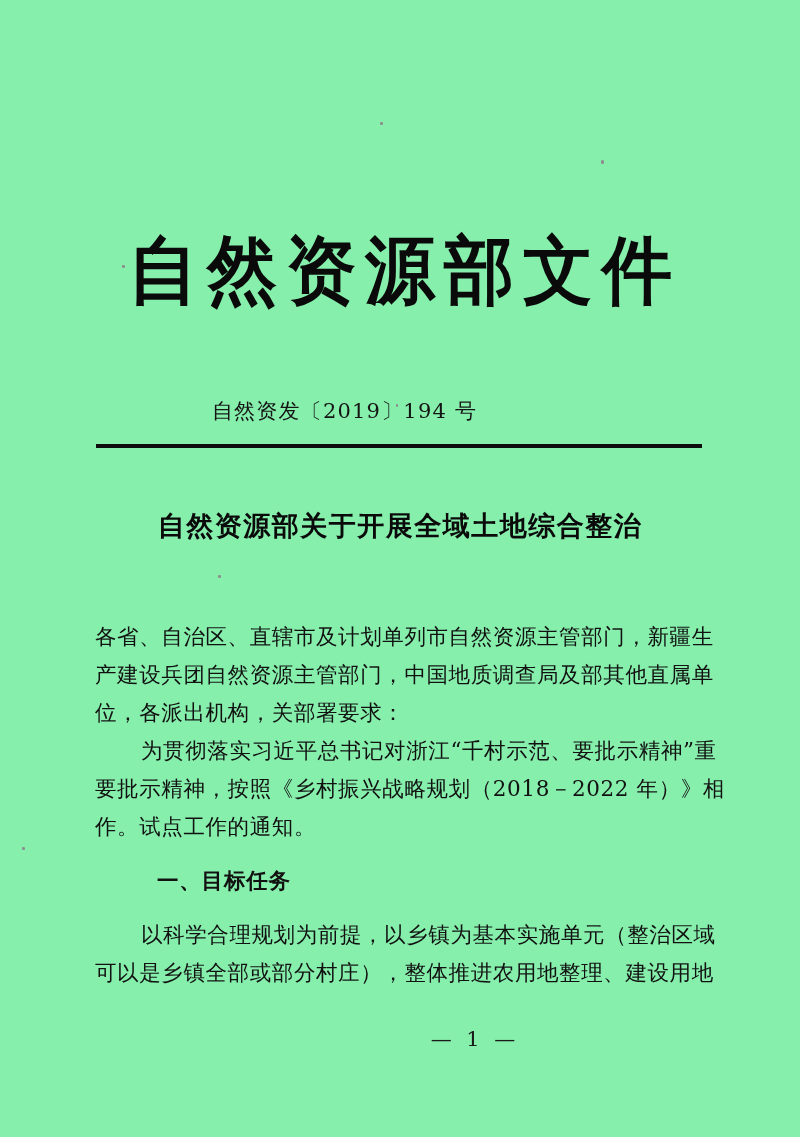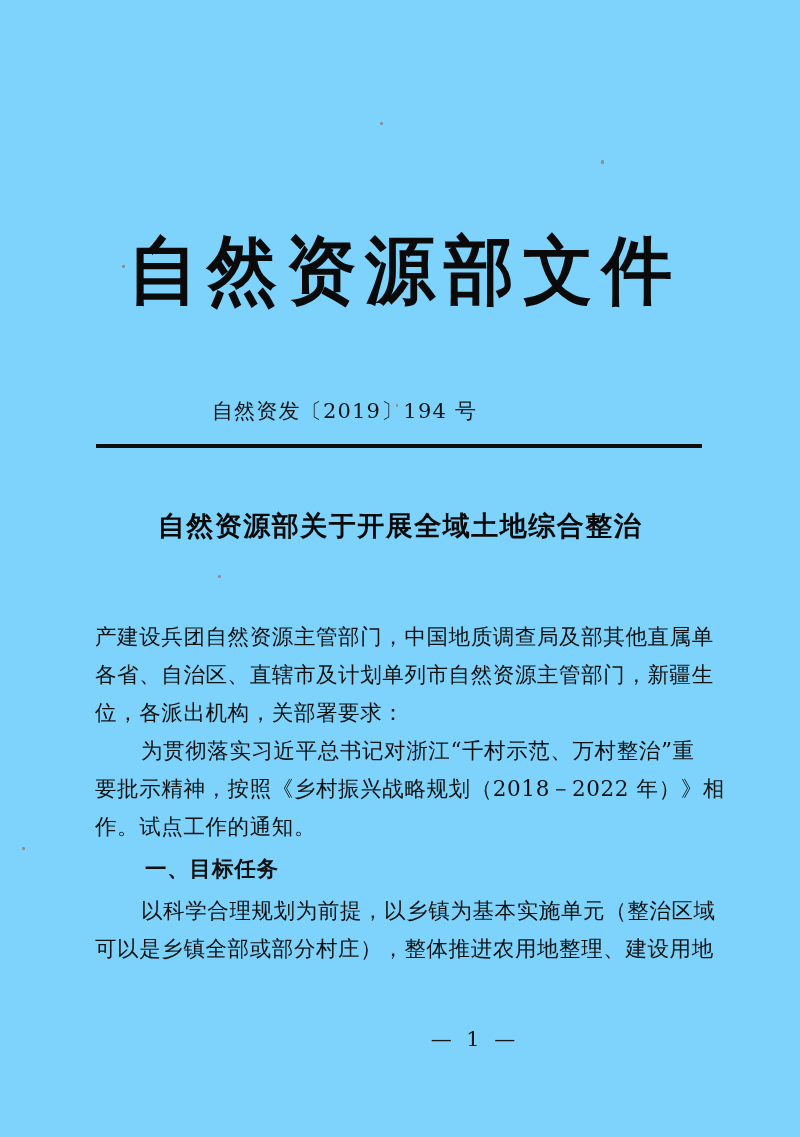--- a/index.html
+++ b/index.html
@@ -5,21 +5,21 @@
 <style>
   html, body {
     margin: 0;
     padding: 0;
     background: #ffffff;
   }
   .page {
     position: relative;
     width: 800px;
     height: 1137px;
-    background: #7dd3fc;
+    background: #86efac;
     overflow: hidden;
     font-family: "DejaVu Serif", "Liberation Serif", serif;
     color: #0b0b0b;
   }
 
   
   .masthead {
     position: absolute;
     top: 228px;
     left: 0;
@@ -102,21 +102,21 @@
   }
   .para .ln {
     display: block;
     white-space: nowrap;
   }
   .indent {
     display: inline-block;
     width: 46px;
   }
   .section-heading {
-    margin: 4px;
+    margin: 16px;
     font-weight: bold;
     letter-spacing: 0.8px;
     white-space: nowrap;
   }
 
   
   .page-footer {
     position: absolute;
     top: 1024px;
     left: 0;
@@ -163,27 +163,27 @@
 
   <div class="divider"></div>
 
   <div class="doc-title">
     <span class="tline">自然资源部关于开展全域土地综合整治</span>
   </div>
 
   <div class="body-block">
 
     <p class="para">
+      <span class="ln">各省、自治区、直辖市及计划单列市自然资源主管部门，新疆生</span>
       <span class="ln">产建设兵团自然资源主管部门，中国地质调查局及部其他直属单</span>
-      <span class="ln">各省、自治区、直辖市及计划单列市自然资源主管部门，新疆生</span>
       <span class="ln">位，各派出机构，关部署要求：</span>
     </p>
 
     <p class="para">
-      <span class="ln"><span class="indent"></span><span>为贯彻落实习近平总书记对浙江“千村示范、万村整治”重</span></span>
+      <span class="ln"><span class="indent"></span><span>为贯彻落实习近平总书记对浙江“千村示范、要批示精神”重</span></span>
       <span class="ln">要批示精神，按照《乡村振兴战略规划（2018－2022 年）》相</span>
       <span class="ln">作。试点工作的通知。</span>
     </p>
 
     <p class="section-heading">
       <span class="indent"></span><span>一、目标任务</span>
     </p>
 
     <p class="para">
       <span class="ln"><span class="indent"></span><span>以科学合理规划为前提，以乡镇为基本实施单元（整治区域</span></span>

